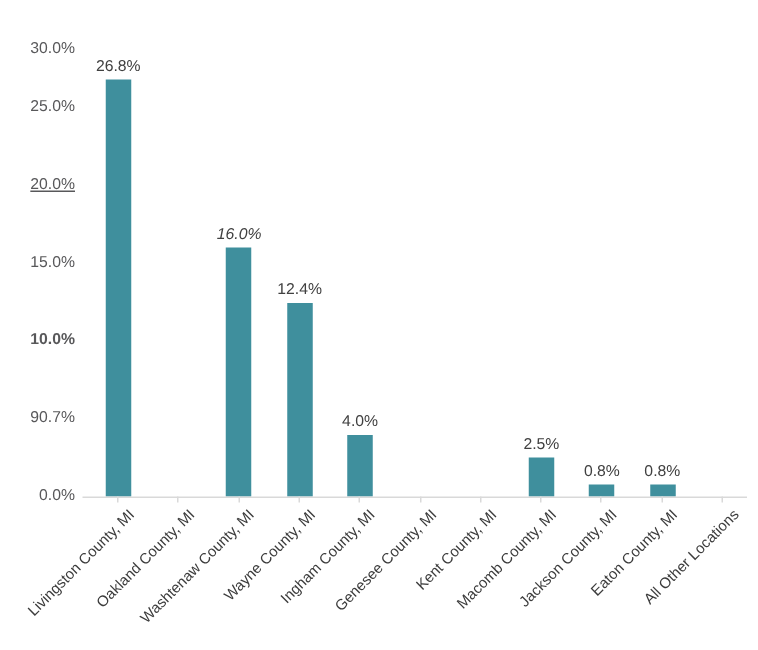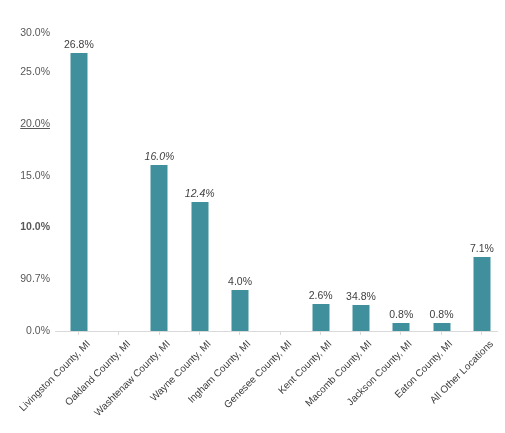--- a/index.html
+++ b/index.html
@@ -120,47 +120,39 @@
 
   <div id="plot-area">
       <div class="bar-slot" style="left: 2.85px; text-decoration: underline;">
         <div class="bar" title="Livingston County, MI: 26.8%" style="height: 277.827px; background: rgb(63, 143, 157);"></div>
         <div class="bar-value" style="bottom: 280.827px;">26.8%</div>
       </div>
       <div class="bar-slot" style="left: 83.45px; font-style: italic;">
         <div class="bar" title="Washtenaw County, MI: 16.0%" style="height: 165.867px; background: rgb(63, 143, 157);"></div>
         <div class="bar-value" style="bottom: 168.867px;">16.0%</div>
       </div>
-      <div class="bar-slot" style="left: 123.75px; font-style: italic;">
+      <div class="bar-slot" style="left: 123.75px;">
         <div class="bar" title="Wayne County, MI: 12.4%" style="height: 128.547px; background: rgb(63, 143, 157);"></div>
         <div class="bar-value" style="bottom: 131.547px;">12.4%</div>
       </div>
       <div class="bar-slot" style="left: 164.05px;">
         <div class="bar" title="Ingham County, MI: 4.0%" style="height: 41.4667px; background: rgb(63, 143, 157);"></div>
         <div class="bar-value" style="bottom: 44.4667px;">4.0%</div>
       </div>
-      <div class="bar-slot" style="left: 244.65px;">
-        <div class="bar" title="Kent County, MI: 2.6%" style="height: 26.9533px; background: rgb(63, 143, 157);"></div>
-        <div class="bar-value" style="bottom: 29.9533px;">2.6%</div>
-      </div>
       <div class="bar-slot" style="left: 284.95px;">
         <div class="bar" title="Macomb County, MI: 2.5%" style="height: 25.9167px; background: rgb(63, 143, 157);"></div>
-        <div class="bar-value" style="bottom: 28.9167px;">34.8%</div>
+        <div class="bar-value" style="bottom: 28.9167px;">2.5%</div>
       </div>
       <div class="bar-slot" style="left: 325.25px;">
         <div class="bar" title="Jackson County, MI: 0.8%" style="height: 8.29333px; background: rgb(63, 143, 157);"></div>
         <div class="bar-value" style="bottom: 11.2933px;">0.8%</div>
       </div>
       <div class="bar-slot" style="left: 365.55px;">
         <div class="bar" title="Eaton County, MI: 0.8%" style="height: 8.29333px; background: rgb(63, 143, 157);"></div>
         <div class="bar-value" style="bottom: 11.2933px;">0.8%</div>
-      </div>
-      <div class="bar-slot" style="left: 405.85px;">
-        <div class="bar" title="All Other Locations: 7.1%" style="height: 73.6033px; background: rgb(63, 143, 157);"></div>
-        <div class="bar-value" style="bottom: 76.6033px;">7.1%</div>
       </div>
     </div>
 
   <div id="baseline"></div>
 
   <div id="x-axis">
       <div class="x-tick-label" style="left: auto; right: 421px;">Livingston County, MI</div>
       <div class="x-tick-label" style="left: auto; right: 380.7px;">Oakland County, MI</div>
       <div class="x-tick-label" style="left: auto; right: 340.4px;">Washtenaw County, MI</div>
       <div class="x-tick-label" style="left: auto; right: 300.1px;">Wayne County, MI</div>

